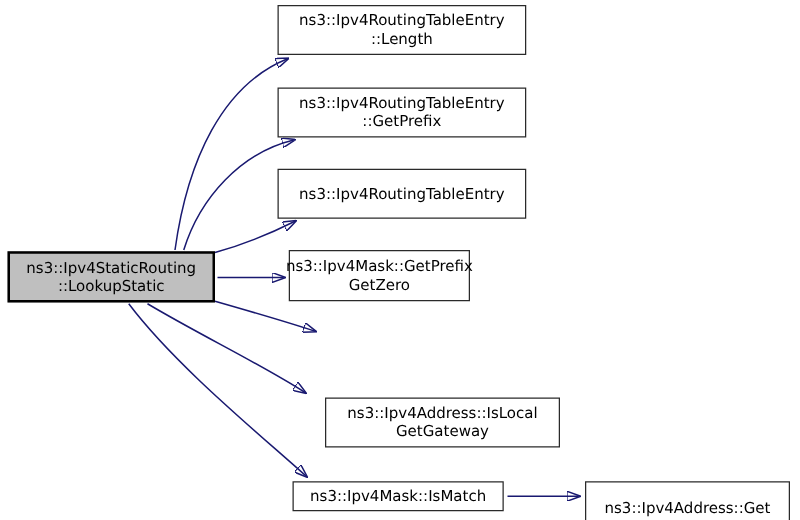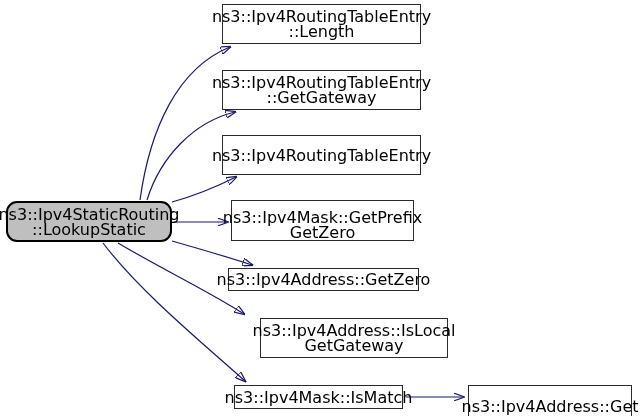--- a/index.html
+++ b/index.html
@@ -12,43 +12,43 @@
     font-family: "DejaVu Sans", "Liberation Sans", sans-serif;
   }
   svg.edges { position: absolute; left: 0; top: 0; width: 640px; height: 416px; }
   svg.edges path { fill: none; stroke: #191970; stroke-width: 1.2; }
   .node {
     position: absolute;
     box-sizing: border-box;
     background: #ffffff;
     border: 1px solid #2a2a2a;
     color: #000000;
-    font-size: 16px;
+    font-size: 12px;
     line-height: 15px;
     text-align: center;
     display: flex;
     flex-direction: column;
     align-items: center;
     justify-content: center;
     white-space: nowrap;
     cursor: pointer;
   }
   .node.root {
     background: #bfbfbf;
     border: 2px solid #000000;
     cursor: default;
   }
   .node span:empty { display: none; }
 
   
-  #n-lookup    { left: 6px;   top: 201px; width: 166px; height: 41px; border-radius: 11px; }
+  #n-lookup    { left: 6px;   top: 201px; width: 166px; height: 41px; }
   #n-dest      { left: 222px; top: 4px;   width: 199px; height: 40px; }
   #n-gateway   { left: 222px; top: 70px;  width: 199px; height: 40px; }
   #n-interface { left: 222px; top: 135px; width: 199px; height: 40px; }
-  #n-prefix    { left: 231px; top: 200px; width: 183px; height: 41px; justify-content: flex-end; }
+  #n-prefix    { left: 231px; top: 200px; width: 145px; height: 41px; }
   #n-zero      { left: 228px; top: 268px; width: 191px; height: 23px; }
   #n-multicast { left: 226px; top: 318px; width: 188px; height: 40px; margin-left: 34px; }
   #n-ismatch   { left: 234px; top: 385px; width: 169px; height: 24px; text-align: right; }
   #n-get       { left: 468px; top: 385px; width: 164px; height: 42px; }
 </style>
 </head>
 <body>
 
 <div class="stage">
 
@@ -73,36 +73,32 @@
     <span>::LookupStatic</span>
   </div>
 
   <div id="n-dest" class="node">
     <span>ns3::Ipv4RoutingTableEntry</span>
     <span>::Length</span>
   </div>
 
   <div id="n-gateway" class="node">
     <span>ns3::Ipv4RoutingTableEntry</span>
-    <span>::GetGateway</span>
+    <span>::GetPrefix</span>
   </div>
 
   <div id="n-interface" class="node">
     <span>ns3::Ipv4RoutingTableEntry</span>
   </div>
 
   <div id="n-prefix" class="node">
     <span>ns3::Ipv4Mask::GetPrefix</span>
     <span>GetZero</span>
   </div>
 
-  <div id="n-zero" class="node">
-    <span>ns3::Ipv4Address::GetZero</span>
-
-  </div>
 
   <div id="n-multicast" class="node">
     <span>ns3::Ipv4Address::IsLocal</span>
     <span>GetGateway</span>
   </div>
 
   <div id="n-ismatch" class="node">
     <span>ns3::Ipv4Mask::IsMatch</span>
 
   </div>

